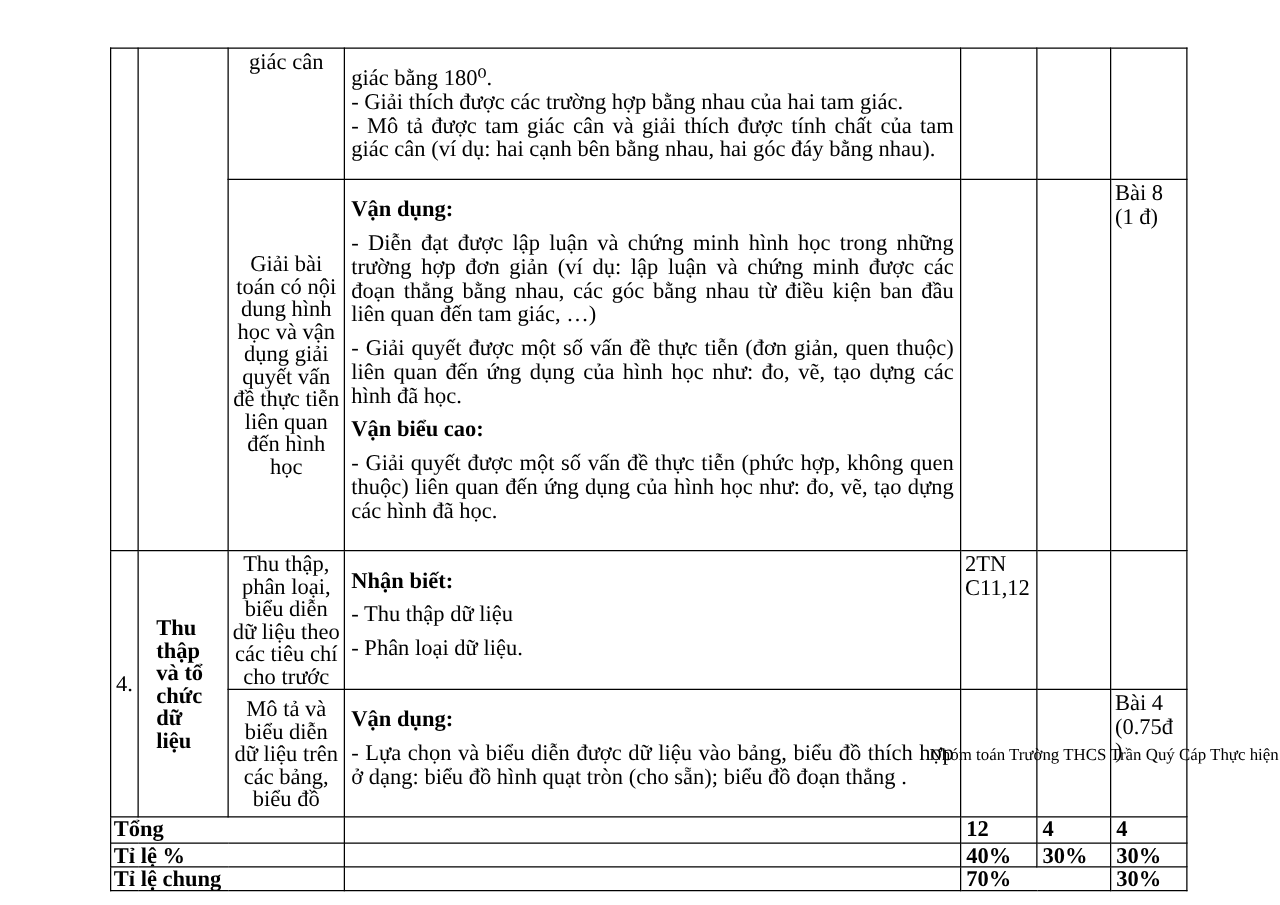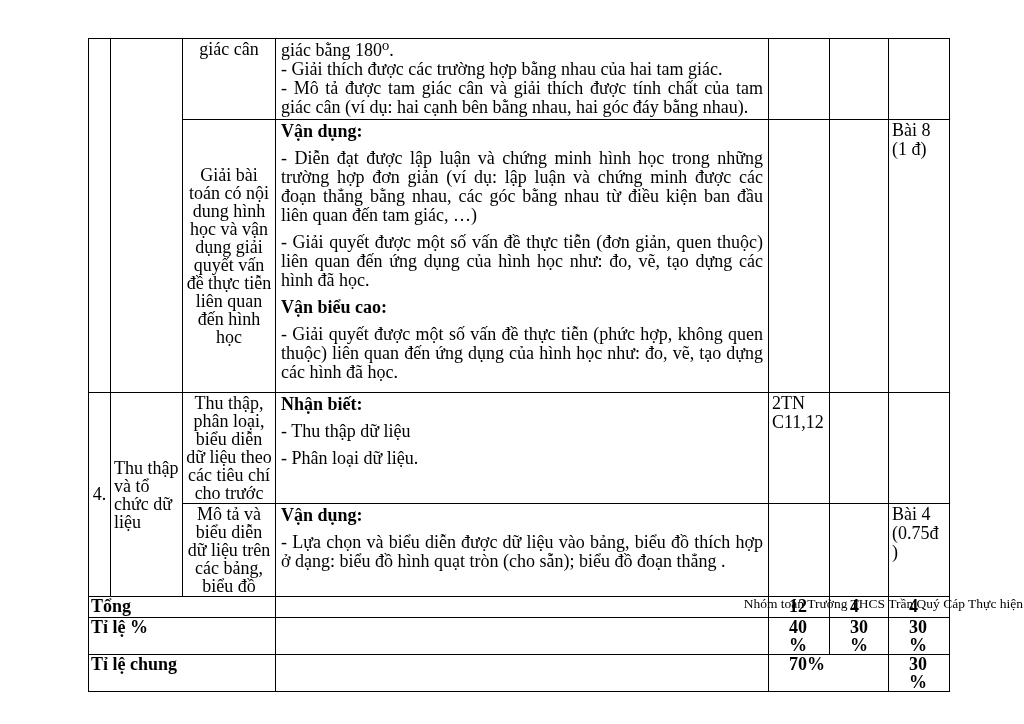--- a/index.html
+++ b/index.html
@@ -32,51 +32,51 @@
   }
   td.cell-empty { padding: 0; }
   td.cell-skill {
     text-align: center;
     line-height: 18px;
     padding: 1px 2px;
   }
   td.v-mid { vertical-align: middle; }
   td.cell-content {
     text-align: justify;
-    padding: 2px 5px;
+    padding: 14px 5px;
     margin-left: 36px;
   }
   .cell-content p { margin: 0 0 8px 0; }
   .cell-content p.tight { margin: 0; }
   .hd { font-weight: bold; text-align: left; }
   td.cell-index {
     text-align: center;
     vertical-align: middle;
     padding: 1px 1px;
   }
   td.cell-category {
-    font-weight: normal;
+    font-weight: bold;
     vertical-align: middle;
-    padding: 1px 3px;
+    padding: 1px 14px;
     line-height: 18px;
   }
   td.cell-q {
     padding: 1px 3px;
     line-height: 19px;
   }
   td.sum-label {
     font-weight: bold;
     text-align: left;
     padding: 0 2px;
     line-height: 18px;
   }
   td.sum-val {
     font-weight: bold;
     text-align: left;
-    padding: 0 20px;
+    padding: 0 4px;
     line-height: 18px;
     margin-left: 33px;
   }
   .footer-credit {
     position: absolute;
     left: 88px;
     top: 596px;
     width: 935px;
     text-align: right;
     font-weight: normal;

